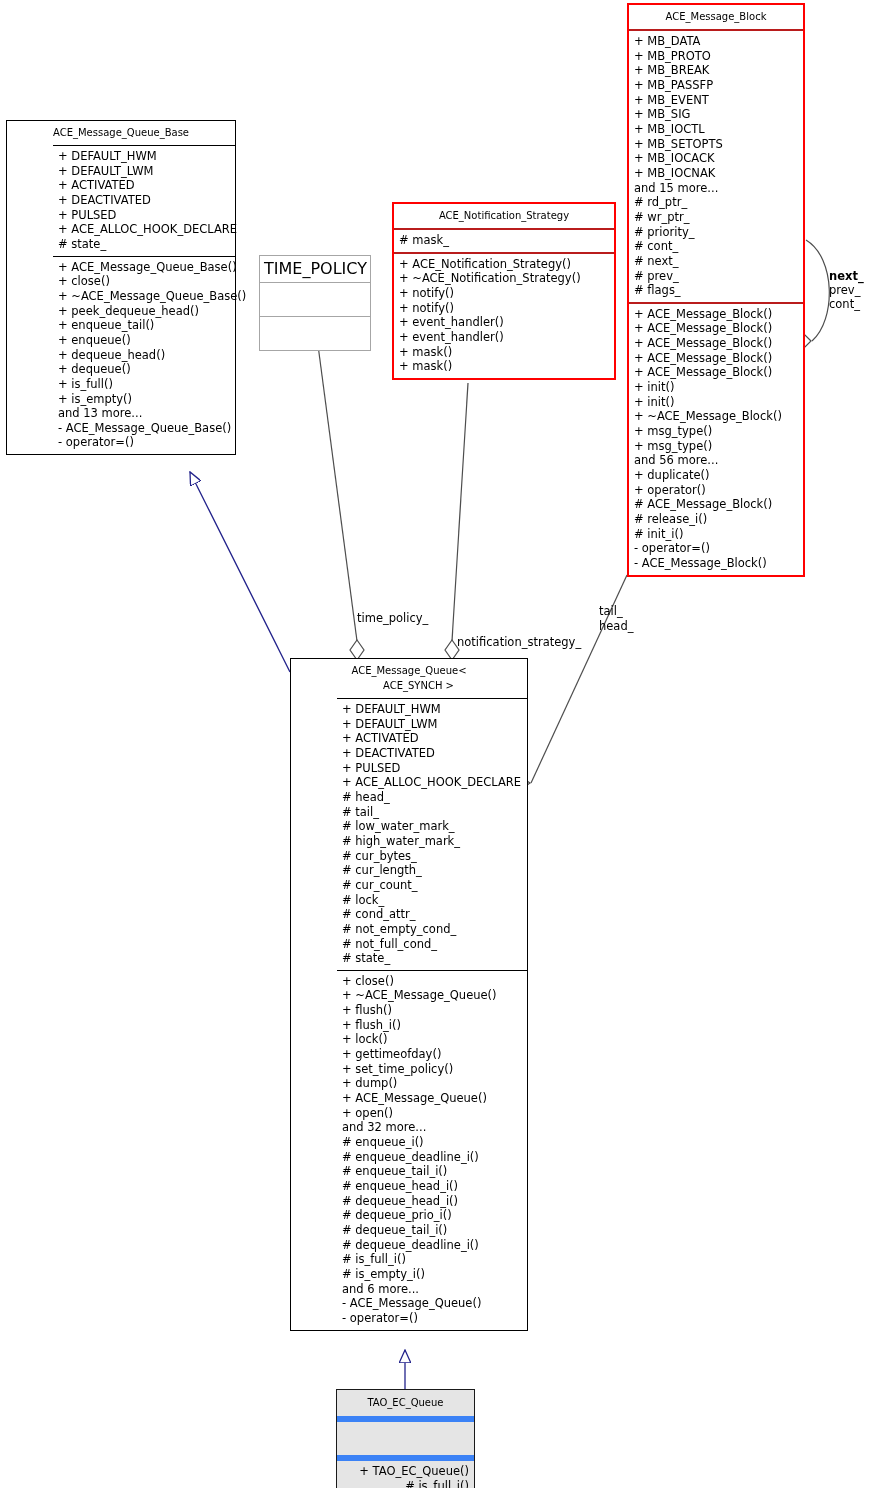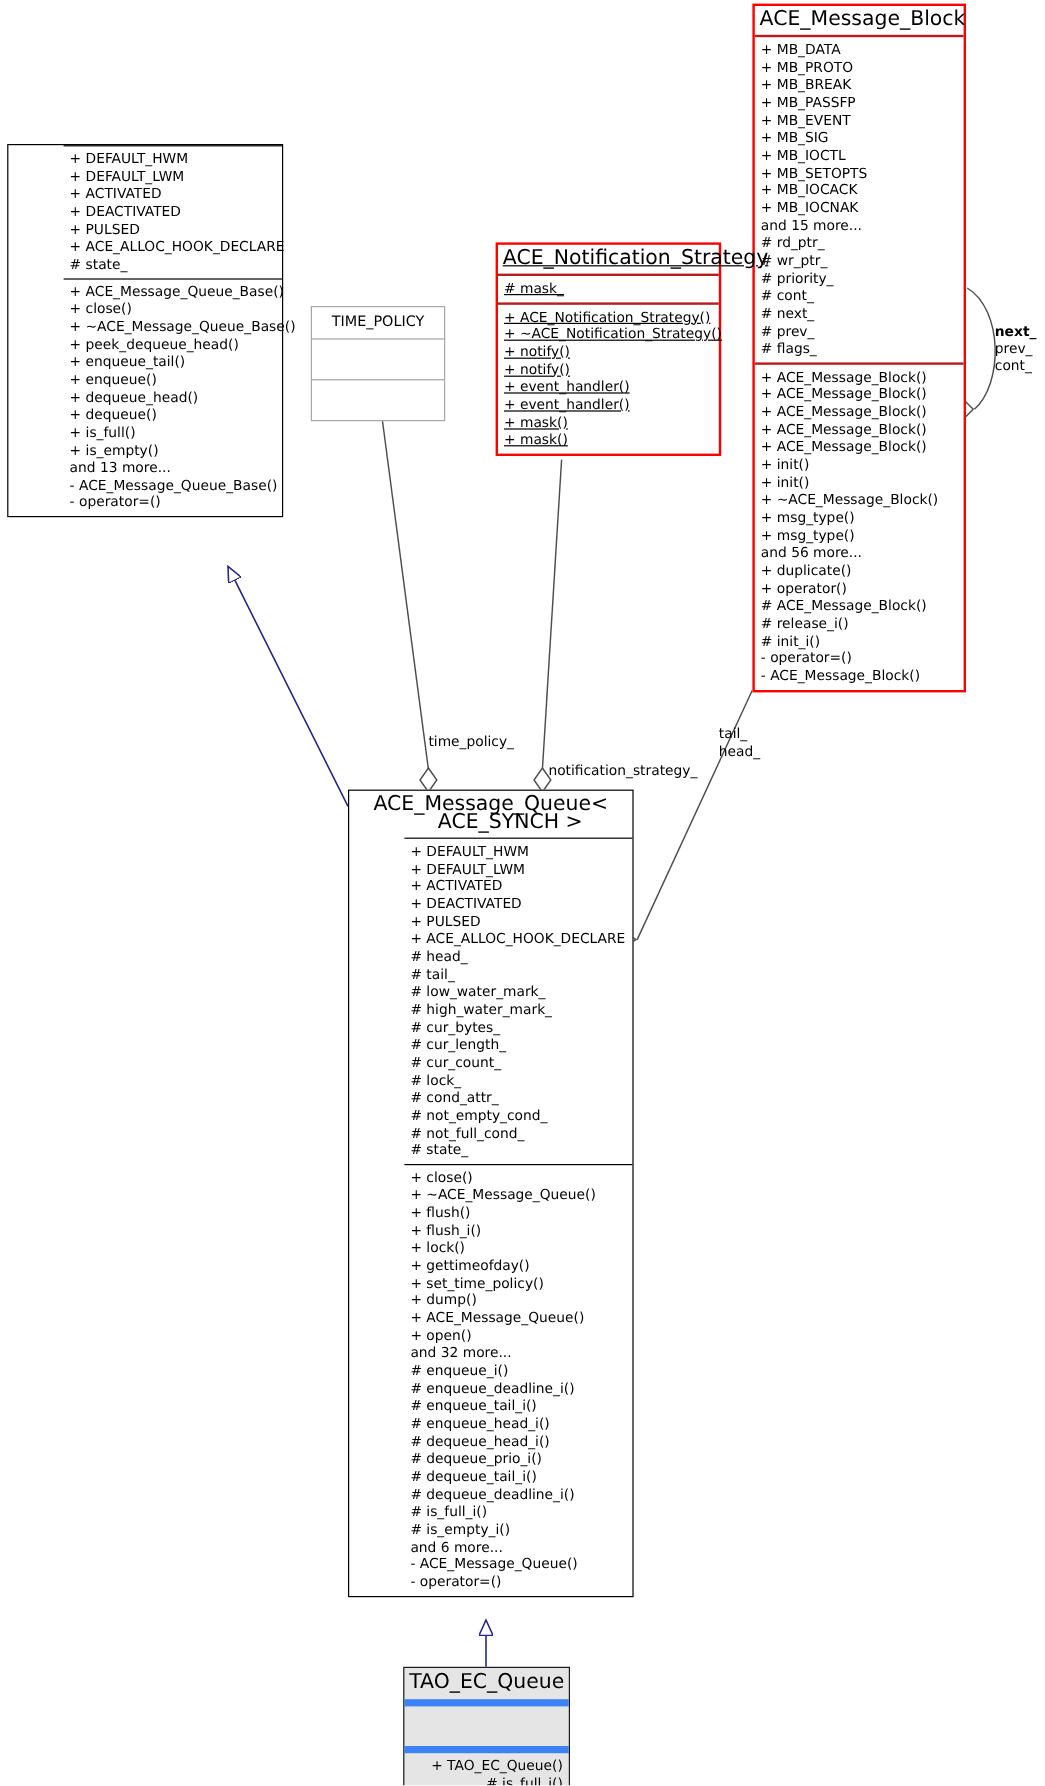--- a/index.html
+++ b/index.html
@@ -36,21 +36,21 @@
   .umlbox.red  { border: 2px solid #ff0000; }
   .umlbox.black{ border: 1px solid #000000; }
   .umlbox.grey { border: 1px solid #a6a6a6; }
   .umlbox.filled {
     background: #e5e5e5;
     border: 1px solid #1a1a1a;
   }
   .cmp-title {
     text-align: center;
     padding: 4px 4px 5px 4px;
-    font-size: 17px;
+    font-size: 10px;
     line-height: 15px;
     white-space: pre;
   }
   .cmp-attrs, .cmp-ops {
     padding: 3px 5px 4px 5px;
   }
   .sep-red   { border-top: 2px solid #b91c1c; }
   .sep-black { border-top: 1px solid #000000; margin-left: 46px; }
   .sep-grey  { border-top: 1px solid #a6a6a6; }
   .sep-dark  { border-top: 6px solid #3b82f6; text-align: right; }
@@ -63,25 +63,25 @@
   .edge-label {
     position: absolute;
     font-size: 11.5px;
     line-height: 13.4px;
     color: #000000;
     white-space: pre;
   }
   
   #box-ace-message-block          { left: 627px; top: 3px;    width: 178px; }
   #box-ace-message-queue-base     { left: 6px;   top: 120px;  width: 230px; }
-  #box-ace-notification-strategy  { left: 413px; top: 202px;  width: 188px; text-decoration: underline; }
+  #box-ace-notification-strategy  { left: 392px; top: 202px;  width: 224px; }
   #box-time-policy                { left: 259px; top: 255px;  width: 112px; }
   #box-ace-message-queue          { left: 290px; top: 658px;  width: 238px; }
   #box-tao-ec-queue               { left: 336px; top: 1389px; width: 139px; }
-  #box-time-policy .cmp-title     { font-size: 12px; padding: 5px 4px 6px 4px; }
+  #box-time-policy .cmp-title     { font-size: 16px; padding: 5px 4px 6px 4px; }
   #box-tao-ec-queue .cmp-title    { padding: 5px 4px 6px 4px; }
 </style>
 </head>
 <body>
 
 <div id="canvas">
 
   <svg id="edge-layer" viewBox="0 0 871 1488" width="871" height="1488" xmlns="http://www.w3.org/2000/svg">
     <defs>
       <marker id="hollow-tri" viewBox="0 0 12 10" refX="11" refY="5" markerWidth="11" markerHeight="9" orient="auto-start-reverse">
@@ -144,20 +144,21 @@
       <div class="mem">+ operator()</div>
       <div class="mem"># ACE_Message_Block()</div>
       <div class="mem"># release_i()</div>
       <div class="mem"># init_i()</div>
       <div class="mem">- operator=()</div>
       <div class="mem">- ACE_Message_Block()</div>
     </div>
   </div>
 
   <div class="umlbox black" id="box-ace-message-queue-base">
+    <div class="cmp-title">ACE_Message_Queue_Base</div>
     <div class="cmp-attrs sep-black">
       <div class="mem">+ DEFAULT_HWM</div>
       <div class="mem">+ DEFAULT_LWM</div>
       <div class="mem">+ ACTIVATED</div>
       <div class="mem">+ DEACTIVATED</div>
       <div class="mem">+ PULSED</div>
       <div class="mem">+ ACE_ALLOC_HOOK_DECLARE</div>
       <div class="mem"># state_</div>
     </div>
     <div class="cmp-ops sep-black">

